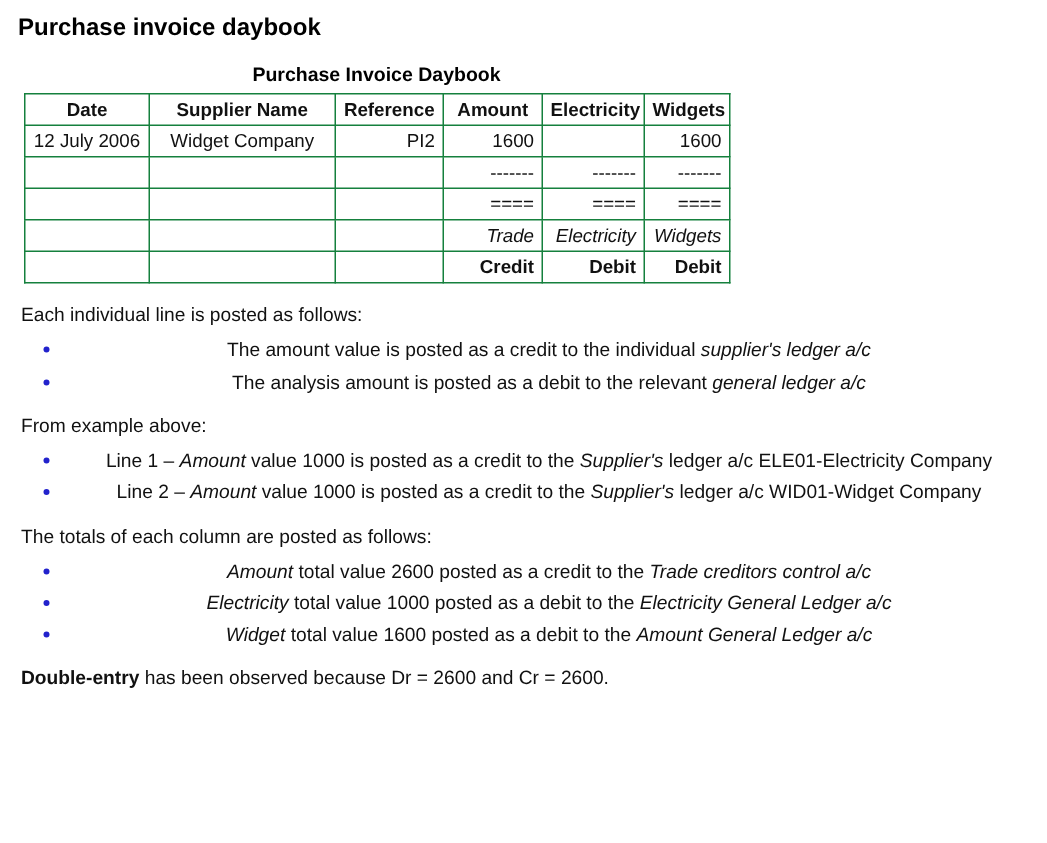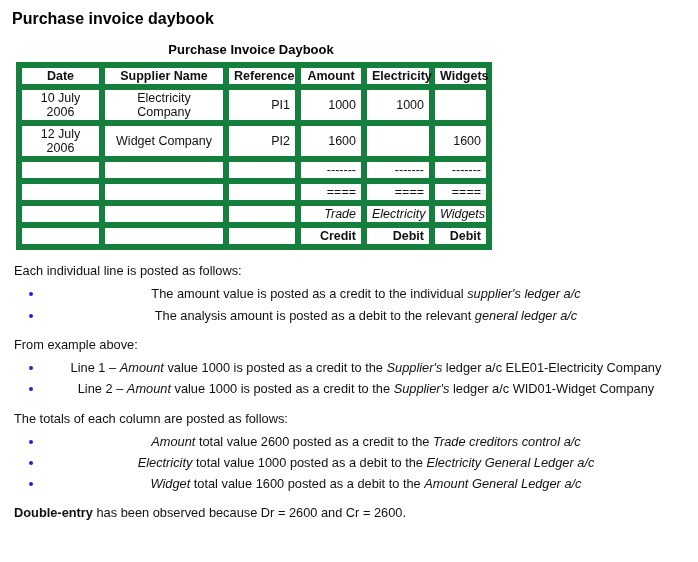--- a/index.html
+++ b/index.html
@@ -36,21 +36,21 @@
     margin: 0 0 5px 0;
     color: #000;
   }
   table.daybook {
     border-collapse: collapse;
     width: 470px;
     table-layout: fixed;
   }
   table.daybook th,
   table.daybook td {
-    border: 6px solid #15803d;
+    border: 1px solid #15803d;
     height: 21px;
     padding: 1px 5px;
     font-size: 12.5px;
     vertical-align: middle;
     box-sizing: border-box;
   }
   table.daybook th {
     font-weight: bold;
     text-align: center;
     background: #ffffff;
@@ -115,28 +115,20 @@
           <th>Date</th>
           <th>Supplier Name</th>
           <th>Reference</th>
           <th>Amount</th>
           <th>Electricity</th>
           <th>Widgets</th>
         </tr>
       </thead>
       <tbody>
         <tr>
-          <td class="c">10 July 2006</td>
-          <td class="c">Electricity Company</td>
-          <td class="r">PI1</td>
-          <td class="r">1000</td>
-          <td class="r">1000</td>
-          <td class="r"></td>
-        </tr>
-        <tr>
           <td class="c">12 July 2006</td>
           <td class="c">Widget Company</td>
           <td class="r">PI2</td>
           <td class="r">1600</td>
           <td class="r"></td>
           <td class="r">1600</td>
         </tr>
         <tr>
           <td class="c"></td>
           <td class="c"></td>

